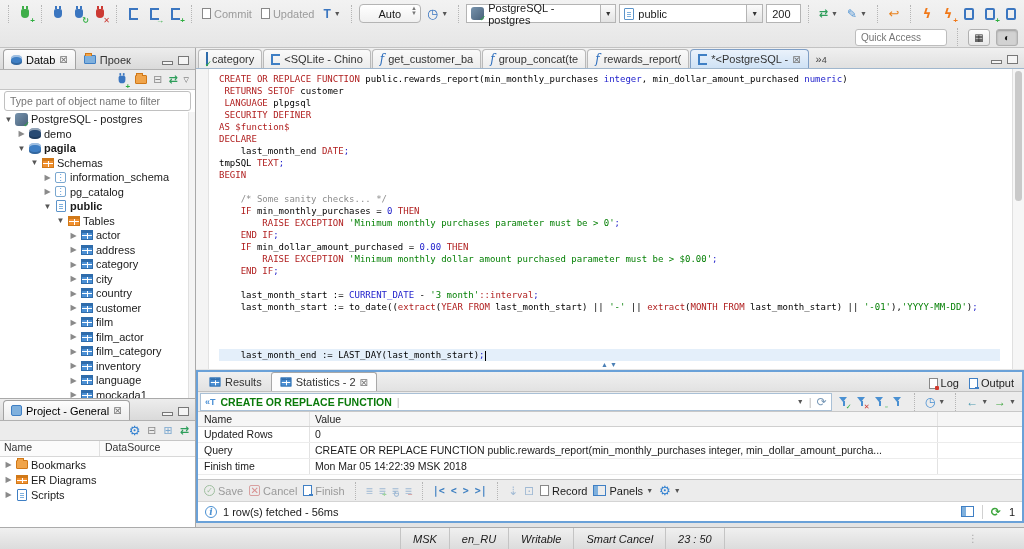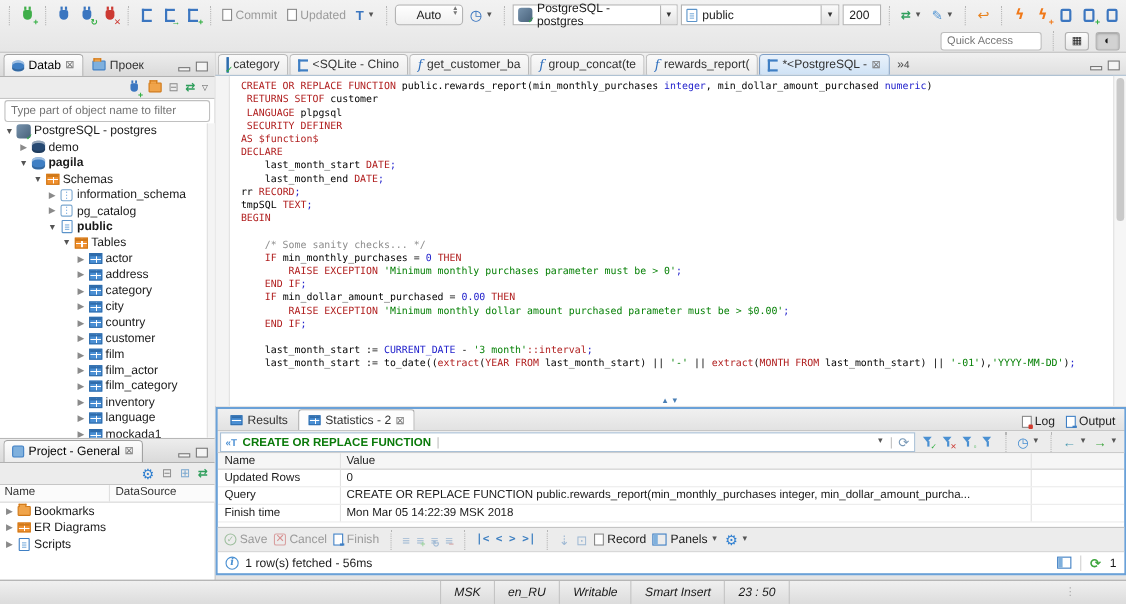--- a/index.html
+++ b/index.html
@@ -543,23 +543,21 @@
 
       <div class="editor">
         <div class="ruler"></div>
         <div class="code" id="code">
             <div class="cl"><span class="tk-k">CREATE OR REPLACE FUNCTION</span><span class="tk-p"> public.rewards_report(min_monthly_purchases </span><span class="tk-t">integer</span><span class="tk-p">, min_dollar_amount_purchased </span><span class="tk-t">numeric</span><span class="tk-p">)</span></div>
             <div class="cl"><span class="tk-p"> </span><span class="tk-k">RETURNS SETOF</span><span class="tk-p"> customer</span></div>
             <div class="cl"><span class="tk-p"> </span><span class="tk-k">LANGUAGE</span><span class="tk-p"> plpgsql</span></div>
             <div class="cl"><span class="tk-p"> </span><span class="tk-k">SECURITY DEFINER</span></div>
             <div class="cl"><span class="tk-k">AS</span><span class="tk-p"> </span><span class="tk-k">$function$</span></div>
             <div class="cl"><span class="tk-k">DECLARE</span></div>
-            <div class="cl"><span class="tk-p">    last_month_start </span><span class="tk-k">DATE</span><span class="tk-b">;</span></div>
             <div class="cl"><span class="tk-p">    last_month_end </span><span class="tk-k">DATE</span><span class="tk-b">;</span></div>
-            <div class="cl"><span class="tk-p">rr </span><span class="tk-k">RECORD</span><span class="tk-b">;</span></div>
             <div class="cl"><span class="tk-p">tmpSQL </span><span class="tk-k">TEXT</span><span class="tk-b">;</span></div>
             <div class="cl"><span class="tk-k">BEGIN</span></div>
             <div class="cl">&nbsp;</div>
             <div class="cl"><span class="tk-c">    /* Some sanity checks... */</span></div>
             <div class="cl"><span class="tk-p">    </span><span class="tk-k">IF</span><span class="tk-p"> min_monthly_purchases = </span><span class="tk-n">0</span><span class="tk-p"> </span><span class="tk-k">THEN</span></div>
             <div class="cl"><span class="tk-p">        </span><span class="tk-k">RAISE EXCEPTION</span><span class="tk-p"> </span><span class="tk-s">'Minimum monthly purchases parameter must be &gt; 0'</span><span class="tk-b">;</span></div>
             <div class="cl"><span class="tk-p">    </span><span class="tk-k">END IF</span><span class="tk-b">;</span></div>
             <div class="cl"><span class="tk-p">    </span><span class="tk-k">IF</span><span class="tk-p"> min_dollar_amount_purchased = </span><span class="tk-n">0.00</span><span class="tk-p"> </span><span class="tk-k">THEN</span></div>
             <div class="cl"><span class="tk-p">        </span><span class="tk-k">RAISE EXCEPTION</span><span class="tk-p"> </span><span class="tk-s">'Minimum monthly dollar amount purchased parameter must be &gt; $0.00'</span><span class="tk-b">;</span></div>
             <div class="cl"><span class="tk-p">    </span><span class="tk-k">END IF</span><span class="tk-b">;</span></div>
@@ -714,18 +712,18 @@
         </div>
       </div>
     </div>
   </div>
 
   <div class="statusbar">
     <div class="sb-items" id="statusbar-items">
         <span class="sb-item">MSK</span>
         <span class="sb-item">en_RU</span>
         <span class="sb-item">Writable</span>
-        <span class="sb-item">Smart Insert</span>
+        <span class="sb-item">Smart Cancel</span>
         <span class="sb-item">23 : 50</span>
       </div>
     <span class="sb-dots">⋮</span>
   </div>
 </div>
 
 </body></html>

